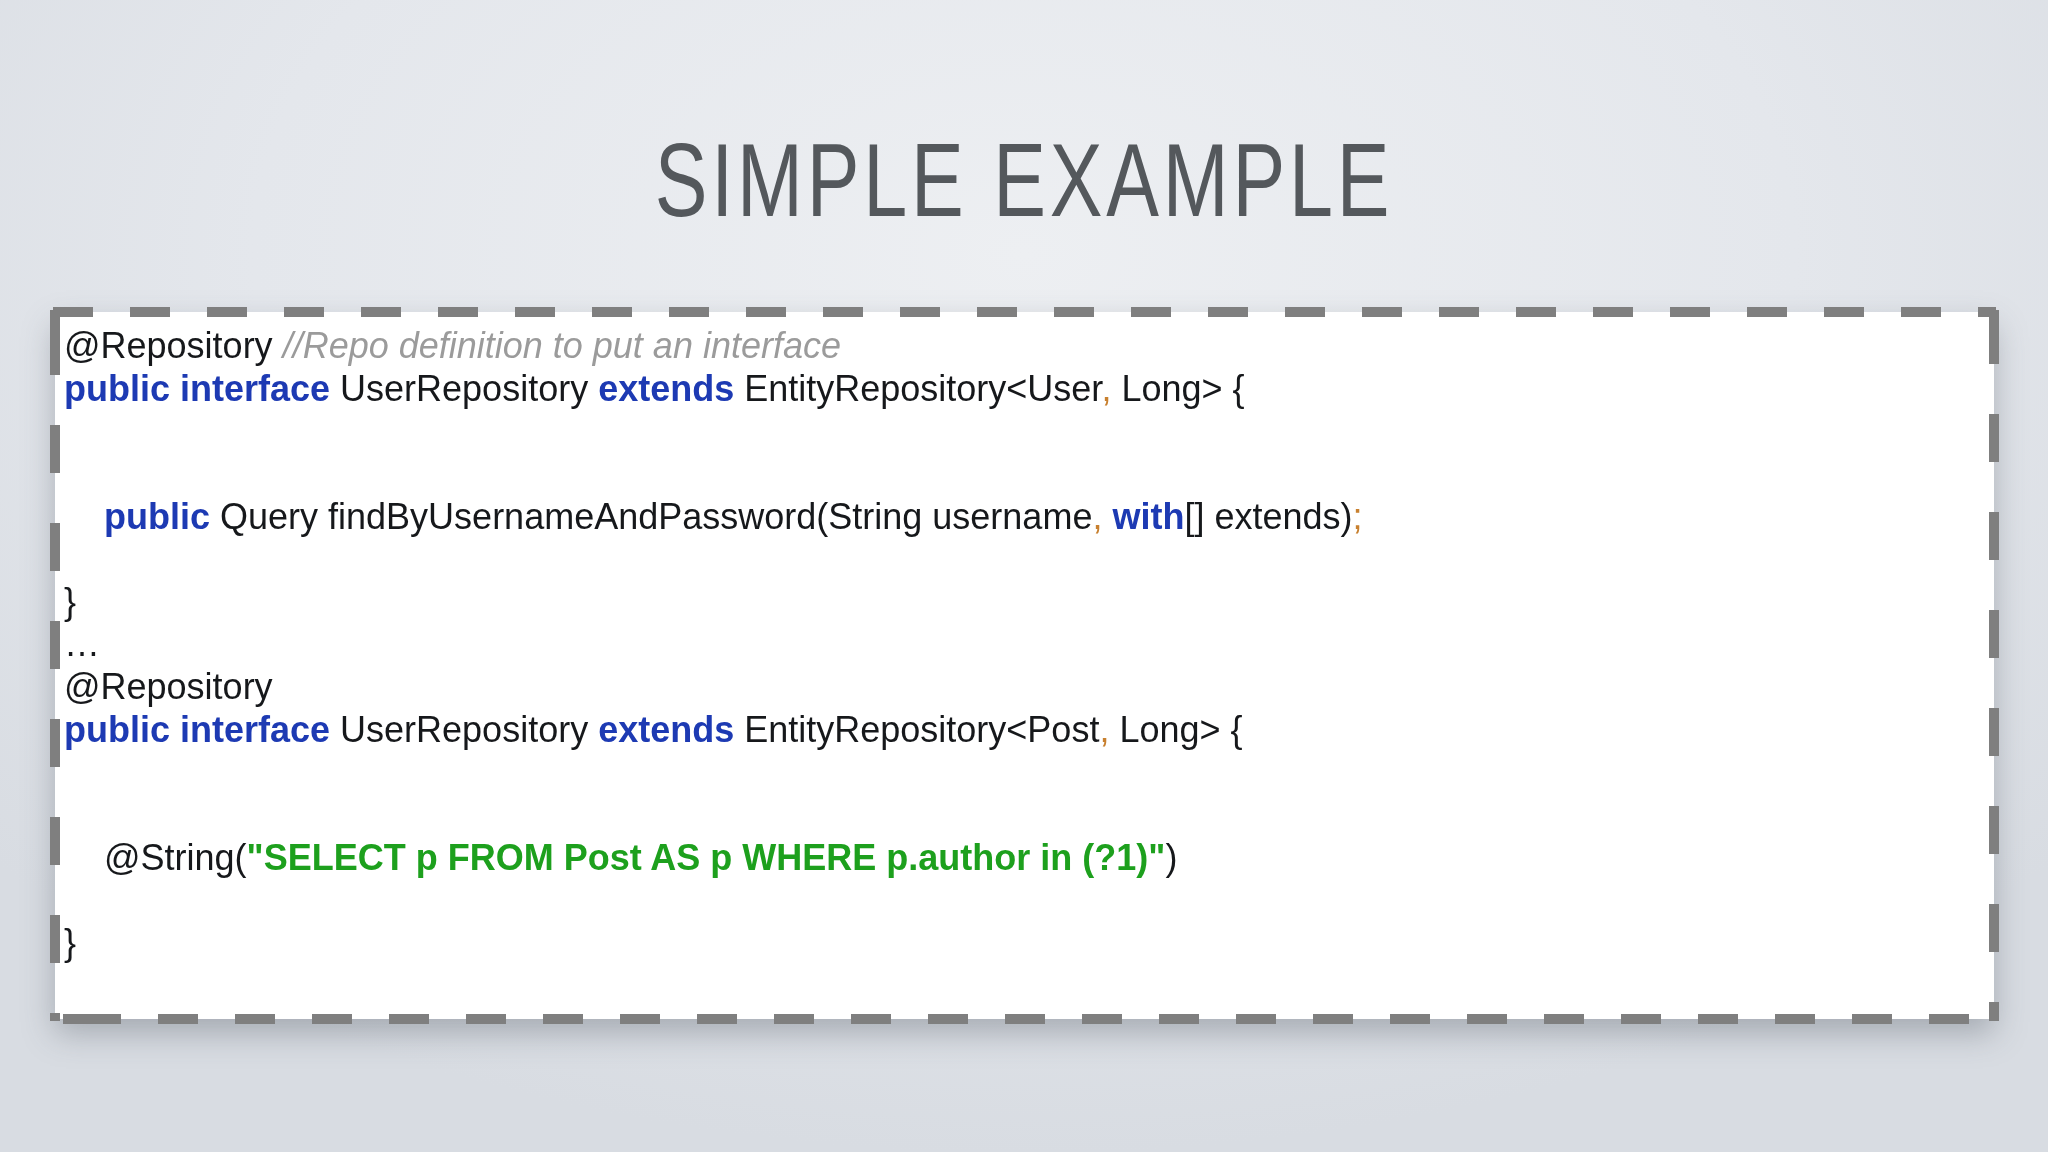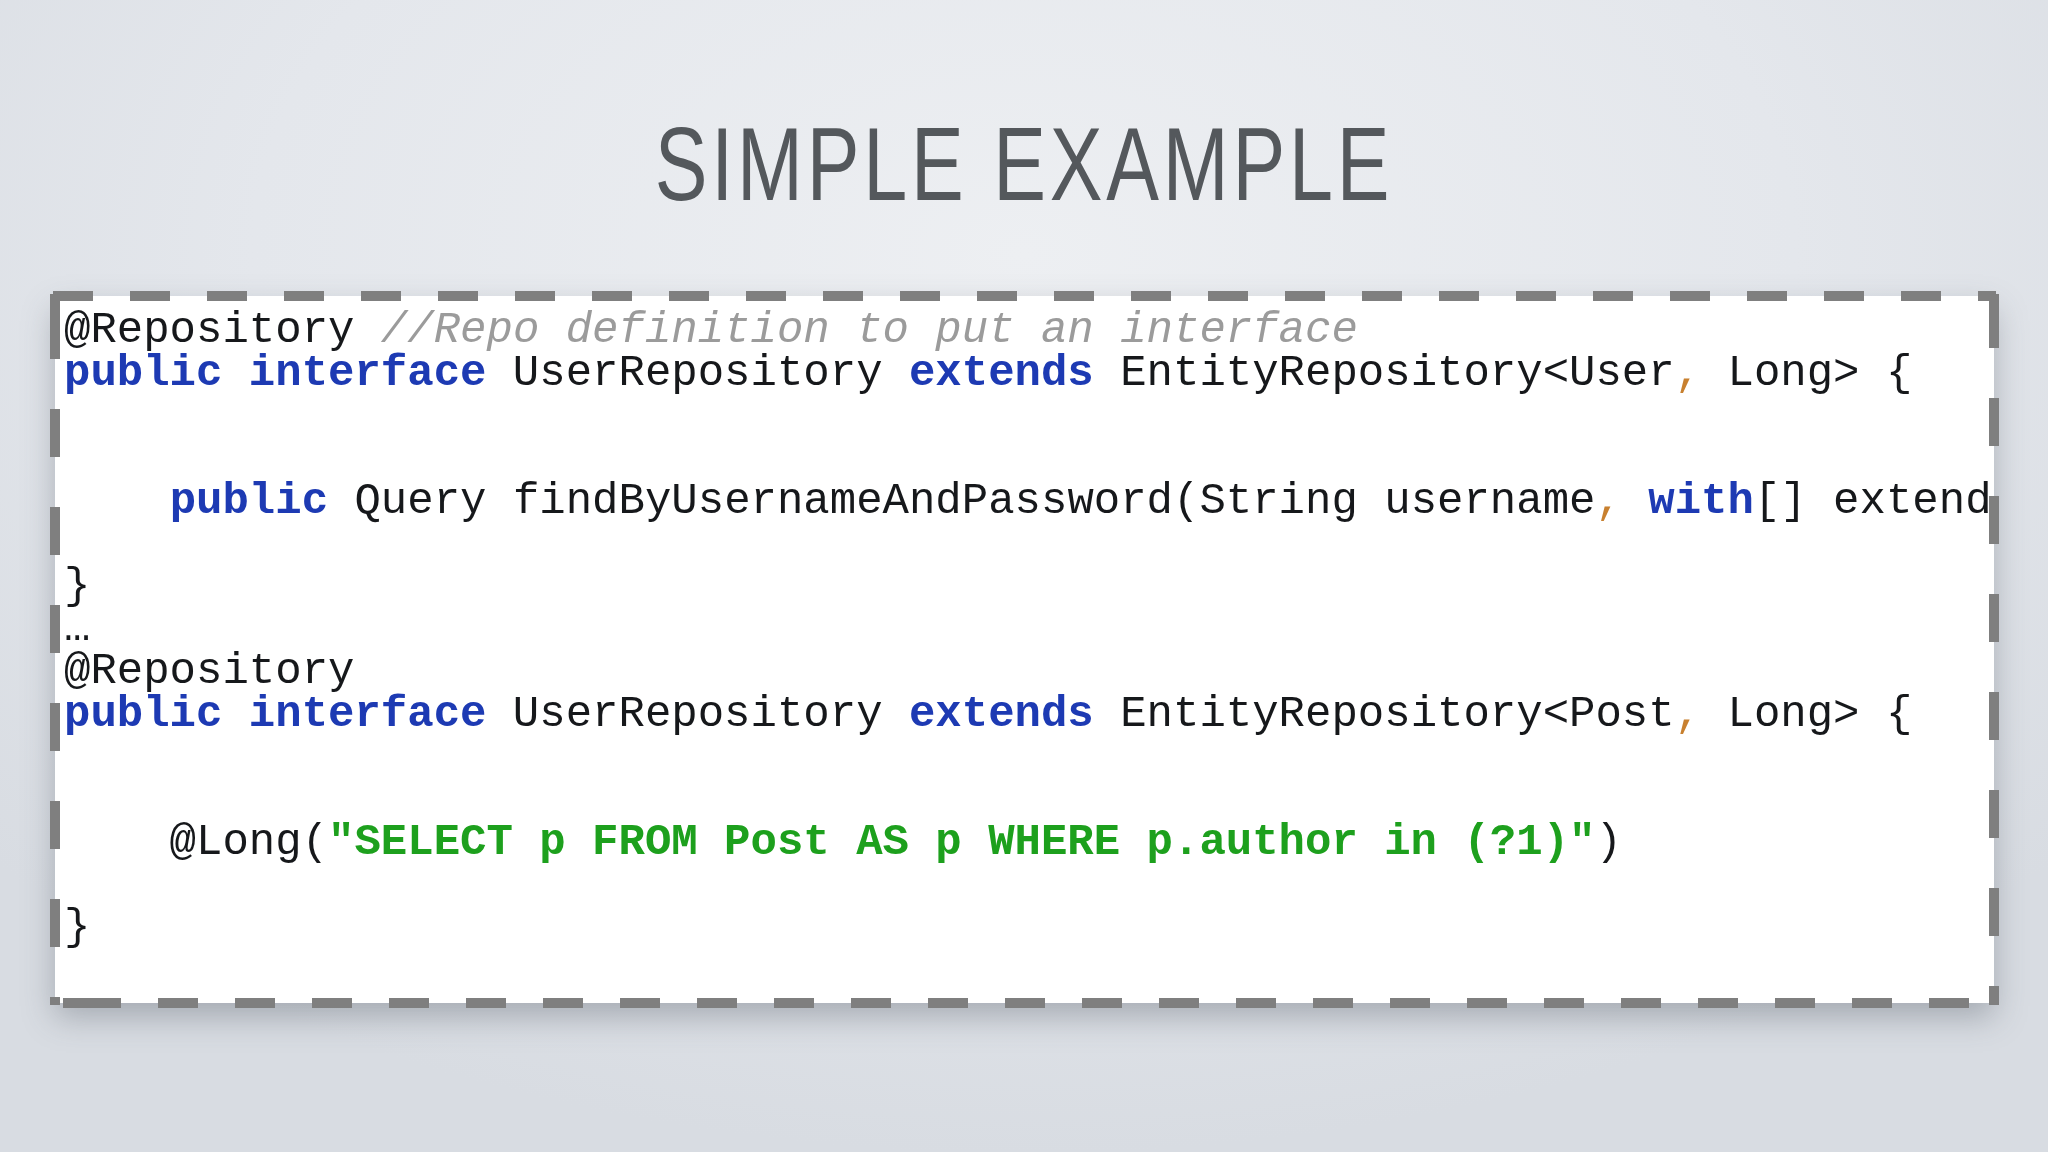--- a/index.html
+++ b/index.html
@@ -1,21 +1,21 @@
 <!DOCTYPE html>
 <html><head>
 <meta charset="utf-8">
 <style>
   html, body { margin:0; padding:0; }
   body {
     width:2048px; height:1152px; overflow:hidden; position:relative;
     font-family:"Liberation Sans", sans-serif;
     background: radial-gradient(ellipse 1400px 900px at 50% 22%, var(--bg-center,#edeff2) 0%, var(--bg-mid,#e4e7ec) 55%, var(--bg-edge,#d8dce2) 100%);
   }
-  .slide { position:absolute; inset:0; }
+  .slide { position:absolute; inset:0;margin-top:16px; }
   .slide-title {
     position:absolute; left:0; right:0; top:112px;
     text-align:center; line-height:1;
     font-size:104px; font-weight:300;
     color:var(--title,#54585c);
     letter-spacing:5px;
     transform:scaleX(0.76);
     transform-origin:50% 50%;
     white-space:nowrap;
   }
@@ -39,22 +39,22 @@
     background:repeating-linear-gradient(180deg, var(--dash,#7f7f7f) 0 48px, transparent 48px 98px);
     background-position-y:17px;
   }
   .edge-right {
     top:-2px; bottom:-2px; right:-5px; width:10px;
     background:repeating-linear-gradient(180deg, var(--dash,#7f7f7f) 0 48px, transparent 48px 98px);
     background-position-y:6px;
   }
   .code {
     position:absolute; inset:0; padding:13px 12px 0 9px;
-    font-family:Liberation Mono, monospace;
-    font-size:44px; line-height:42.65px;
+    font-family:Liberation Sans, sans-serif;
+    font-size:36px; line-height:42.65px;
     color:var(--code,#16181b);
     overflow:hidden;
   }
   .code-line { white-space:pre; height:42.65px; }
   .tok-p { color:var(--code,#16181b); }
   .tok-k { color:var(--kw,#1d3ab3); font-weight:bold; }
   .tok-c { color:var(--cm,#9b9b9b); font-style:italic; }
   .tok-s { color:var(--str,#1da01d); font-weight:bold; }
   .tok-o { color:var(--pun,#c8802f); }
 </style>
@@ -77,19 +77,19 @@
         <div class="code-line"></div>
         <div class="code-line"><span class="tok-p">    </span></div>
         <div class="code-line"><span class="tok-p">    </span><span class="tok-k">public</span><span class="tok-p"> Query findByUsernameAndPassword(String username</span><span class="tok-o">,</span><span class="tok-p"> </span><span class="tok-k">with</span><span class="tok-p">[] extends)</span><span class="tok-o">;</span></div>
         <div class="code-line"></div>
         <div class="code-line"><span class="tok-p">}</span></div>
         <div class="code-line"><span class="tok-p">…</span></div>
         <div class="code-line"><span class="tok-p">@Repository</span></div>
         <div class="code-line"><span class="tok-k">public interface</span><span class="tok-p"> UserRepository </span><span class="tok-k">extends</span><span class="tok-p"> EntityRepository&lt;Post</span><span class="tok-o">,</span><span class="tok-p"> Long&gt; {</span></div>
         <div class="code-line"></div>
         <div class="code-line"></div>
-        <div class="code-line"><span class="tok-p">    @Long(</span><span class="tok-s">"SELECT p FROM Post AS p WHERE p.author in (?1)"</span><span class="tok-p">)</span></div>
+        <div class="code-line"><span class="tok-p">    @String(</span><span class="tok-s">"SELECT p FROM Post AS p WHERE p.author in (?1)"</span><span class="tok-p">)</span></div>
         <div class="code-line"></div>
         <div class="code-line"><span class="tok-p">}</span></div>
       </div>
   </div>
 
 </div>
 
 </body></html>

